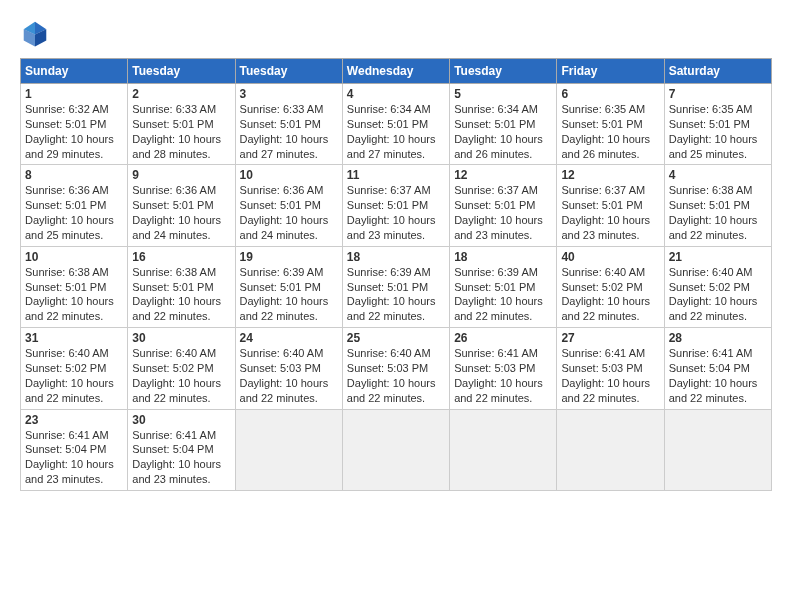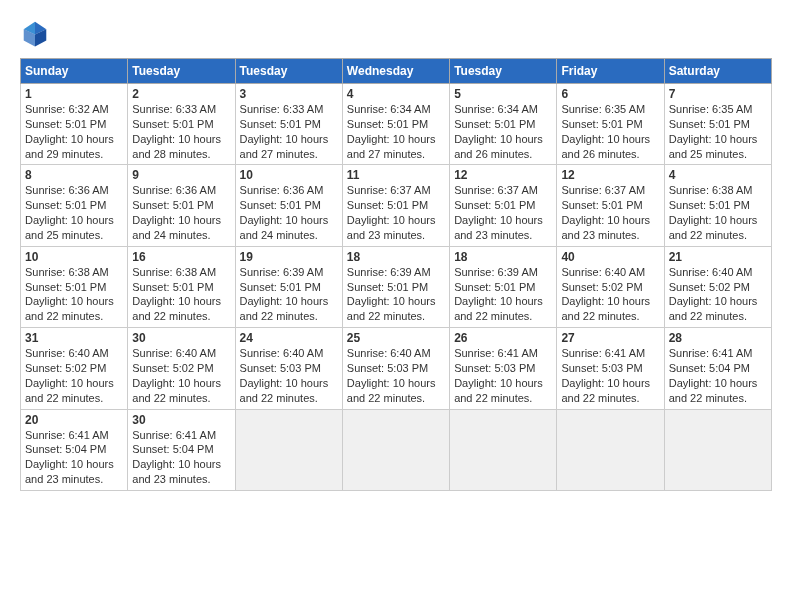--- a/index.html
+++ b/index.html
@@ -253,21 +253,21 @@
             <span class="day-number">27</span>
             <div class="day-info">Sunrise: 6:41 AM<br>Sunset: 5:03 PM<br>Daylight: 10 hours and 22 minutes.</div>
           </td>
           <td>
             <span class="day-number">28</span>
             <div class="day-info">Sunrise: 6:41 AM<br>Sunset: 5:04 PM<br>Daylight: 10 hours and 22 minutes.</div>
           </td>
         </tr>
         <tr>
           <td>
-            <span class="day-number">20</span>
+            <span class="day-number">23</span>
             <div class="day-info">Sunrise: 6:41 AM<br>Sunset: 5:04 PM<br>Daylight: 10 hours and 23 minutes.</div>
           </td>
           <td>
             <span class="day-number">30</span>
             <div class="day-info">Sunrise: 6:41 AM<br>Sunset: 5:04 PM<br>Daylight: 10 hours and 23 minutes.</div>
           </td>
           <td class="empty"></td>
           <td class="empty"></td>
           <td class="empty"></td>
           <td class="empty"></td>

